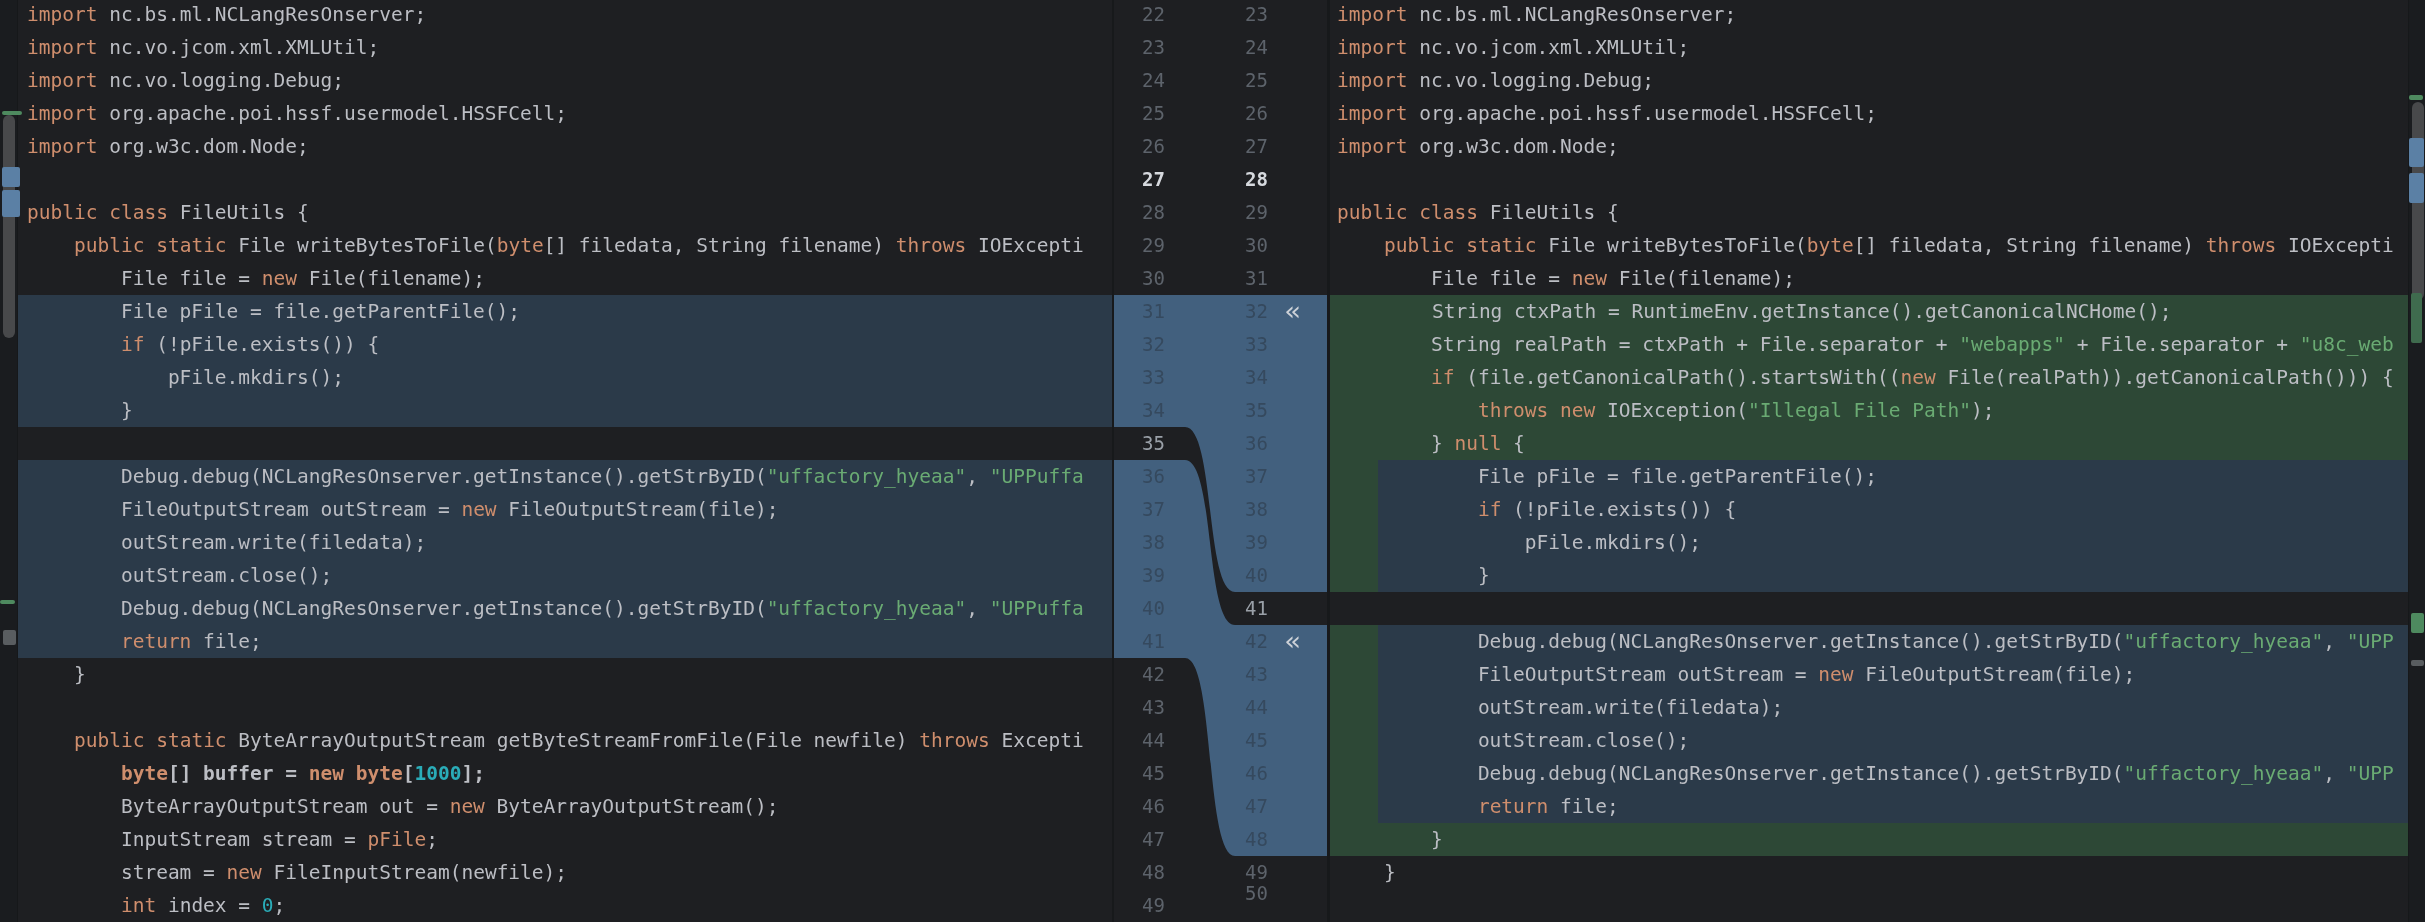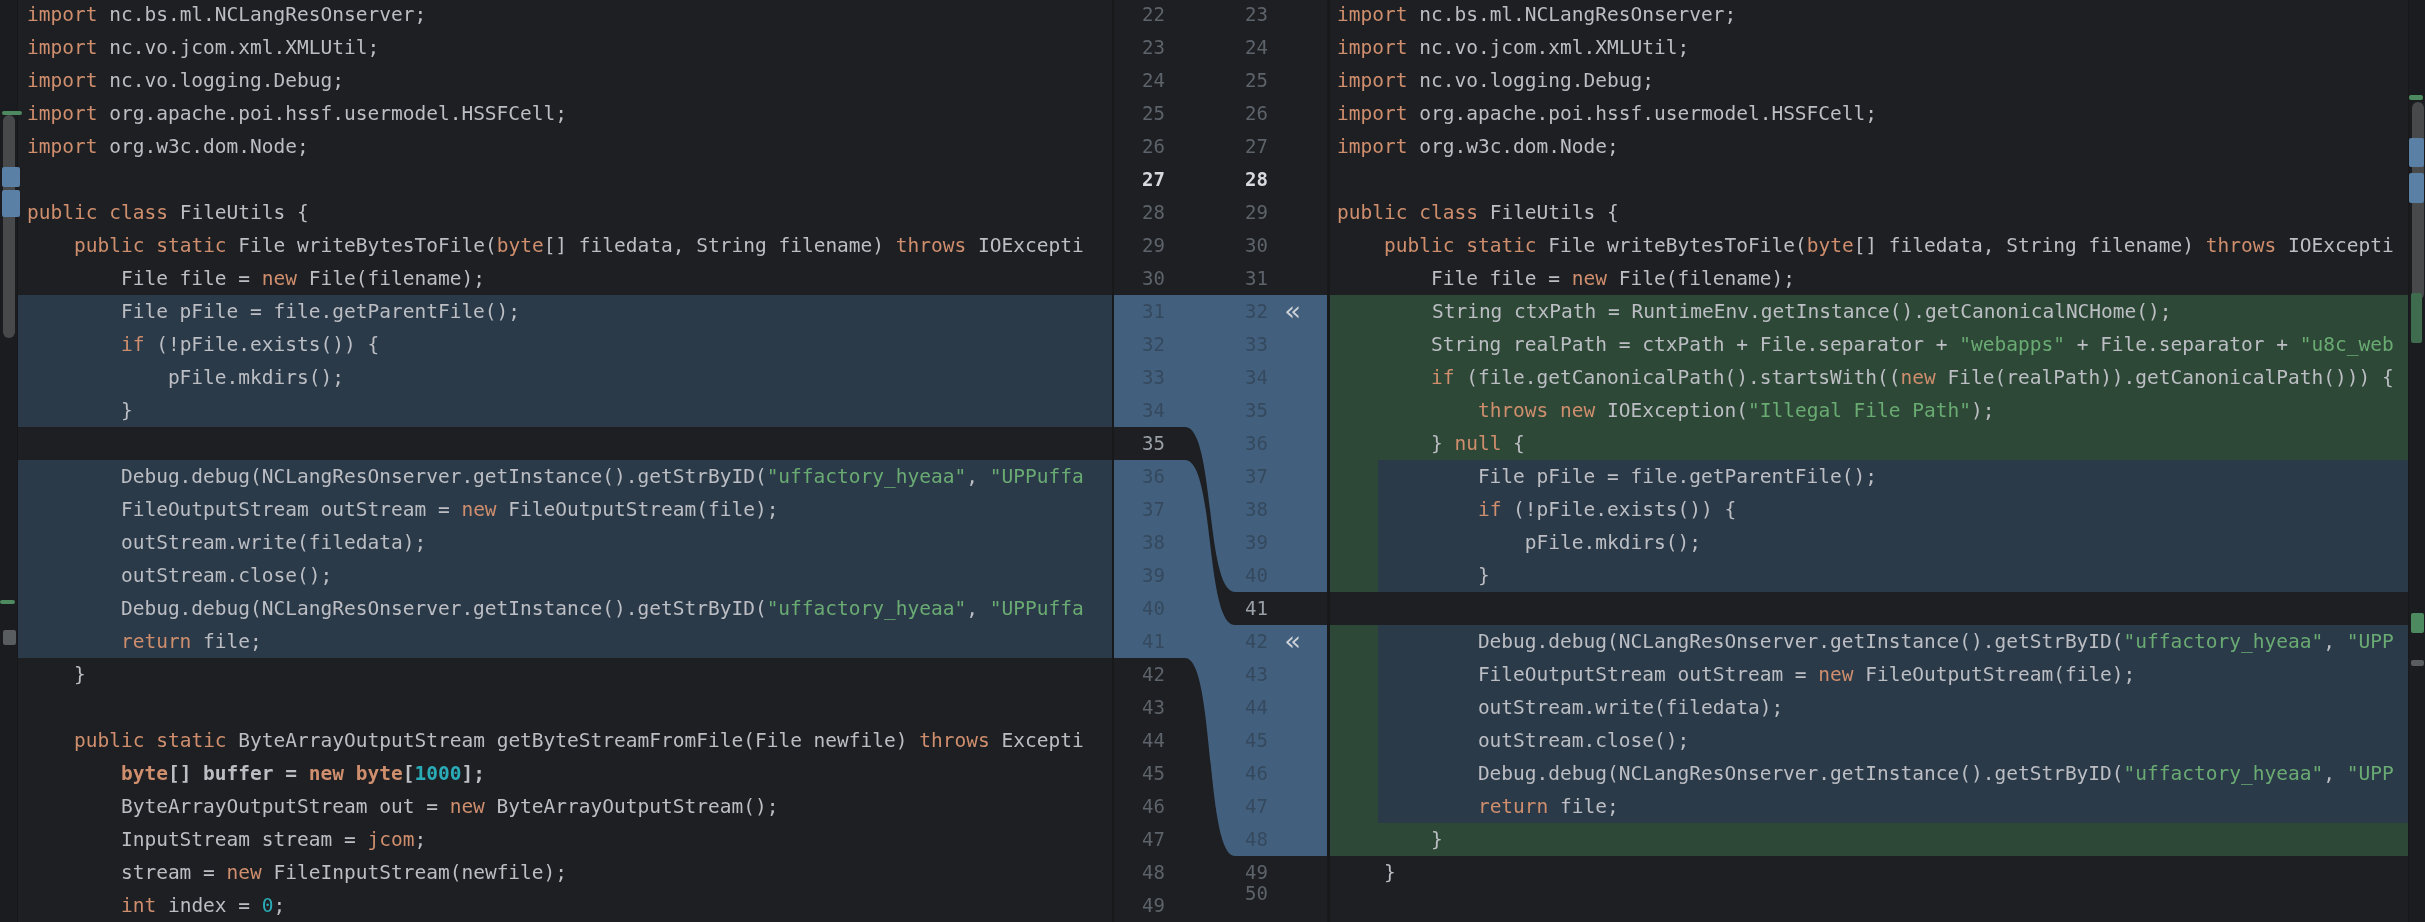--- a/index.html
+++ b/index.html
@@ -63,21 +63,21 @@
         <div class="crow" style="top: 493px;"><div class="hlfill" style="left: 4px; right: 0px; background: rgb(43, 58, 73); border-left: 3px solid rgb(61, 90, 72);"></div><span class="codetext" style="padding-left: 27px;">        FileOutputStream outStream = <span class="tok-kw">new</span> FileOutputStream(file);</span></div>
         <div class="crow" style="top: 526px;"><div class="hlfill" style="left: 4px; right: 0px; background: rgb(43, 58, 73); border-left: 3px solid rgb(61, 90, 72);"></div><span class="codetext" style="padding-left: 27px;">        outStream.write(filedata);</span></div>
         <div class="crow" style="top: 559px;"><div class="hlfill" style="left: 4px; right: 0px; background: rgb(43, 58, 73); border-left: 3px solid rgb(61, 90, 72);"></div><span class="codetext" style="padding-left: 27px;">        outStream.close();</span></div>
         <div class="crow" style="top: 592px;"><div class="hlfill" style="left: 4px; right: 0px; background: rgb(43, 58, 73); border-left: 3px solid rgb(61, 90, 72);"></div><span class="codetext" style="padding-left: 27px;">        Debug.debug(NCLangResOnserver.getInstance().getStrByID(<span class="tok-str">"uffactory_hyeaa"</span>, <span class="tok-str">"UPPuffa</span></span></div>
         <div class="crow" style="top: 625px;"><div class="hlfill" style="left: 4px; right: 0px; background: rgb(43, 58, 73); border-left: 3px solid rgb(61, 90, 72);"></div><span class="codetext" style="padding-left: 27px;">        <span class="tok-kw">return</span> file;</span></div>
         <div class="crow" style="top: 658px;"><span class="codetext" style="padding-left: 27px;">    }</span></div>
         <div class="crow" style="top: 691px;"><span class="codetext" style="padding-left: 27px;"></span></div>
         <div class="crow" style="top: 724px;"><span class="codetext" style="padding-left: 27px;">    <span class="tok-kw">public</span> <span class="tok-kw">static</span> ByteArrayOutputStream getByteStreamFromFile(File newfile) <span class="tok-kw">throws</span> Excepti</span></div>
         <div class="crow" style="top: 757px; font-weight: bold;"><span class="codetext" style="padding-left: 27px;">        <span class="tok-kw">byte</span>[] buffer = <span class="tok-kw">new</span> <span class="tok-kw">byte</span>[<span class="tok-num">1000</span>];</span></div>
         <div class="crow" style="top: 790px;"><span class="codetext" style="padding-left: 27px;">        ByteArrayOutputStream out = <span class="tok-kw">new</span> ByteArrayOutputStream();</span></div>
-        <div class="crow" style="top: 823px;"><span class="codetext" style="padding-left: 27px;">        InputStream stream = <span class="tok-kw">jcom</span>;</span></div>
+        <div class="crow" style="top: 823px;"><span class="codetext" style="padding-left: 27px;">        InputStream stream = <span class="tok-kw">pFile</span>;</span></div>
         <div class="crow" style="top: 856px;"><span class="codetext" style="padding-left: 27px;">        stream = <span class="tok-kw">new</span> FileInputStream(newfile);</span></div>
         <div class="crow" style="top: 889px;"><span class="codetext" style="padding-left: 27px;">        <span class="tok-kw">int</span> index = <span class="tok-num">0</span>;</span></div>
       </div>
   </div>
 
   <div class="sb sb-left" id="sb-left">
       <div class="thumb" style="left: 3px; width: 12px; top: 115px; height: 223px;"></div>
       <div class="mark" style="left: 2px; width: 20px; top: 111px; height: 4px; background: rgb(78, 138, 95);"></div>
       <div class="mark" style="left: 2px; width: 18px; top: 167px; height: 20px; background: rgb(91, 128, 165);"></div>
       <div class="mark" style="left: 2px; width: 18px; top: 190px; height: 27px; background: rgb(91, 128, 165);"></div>

